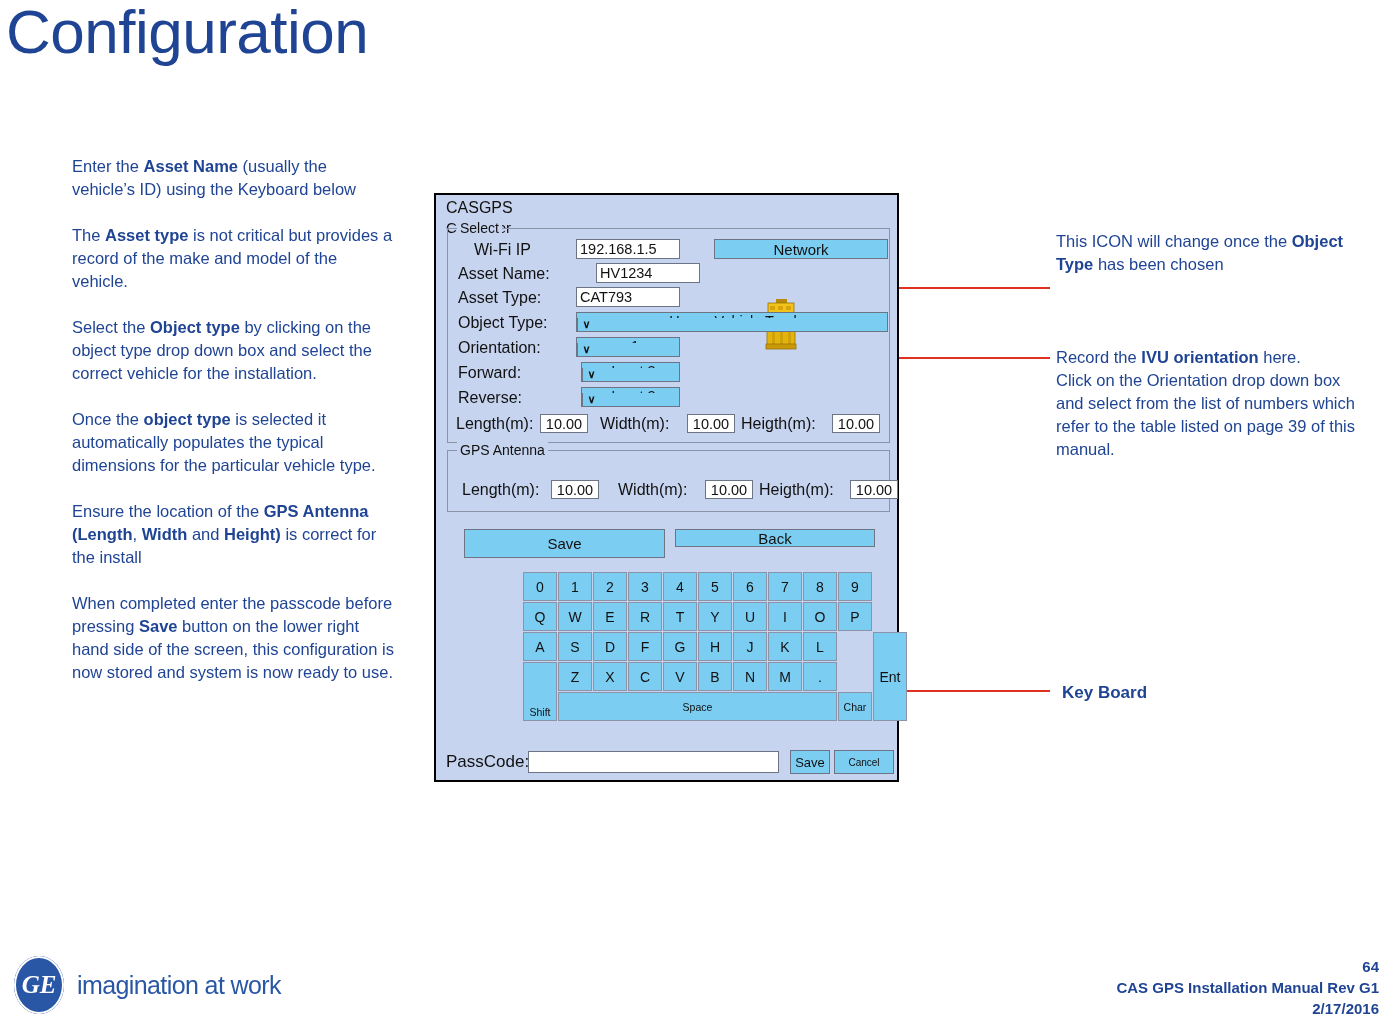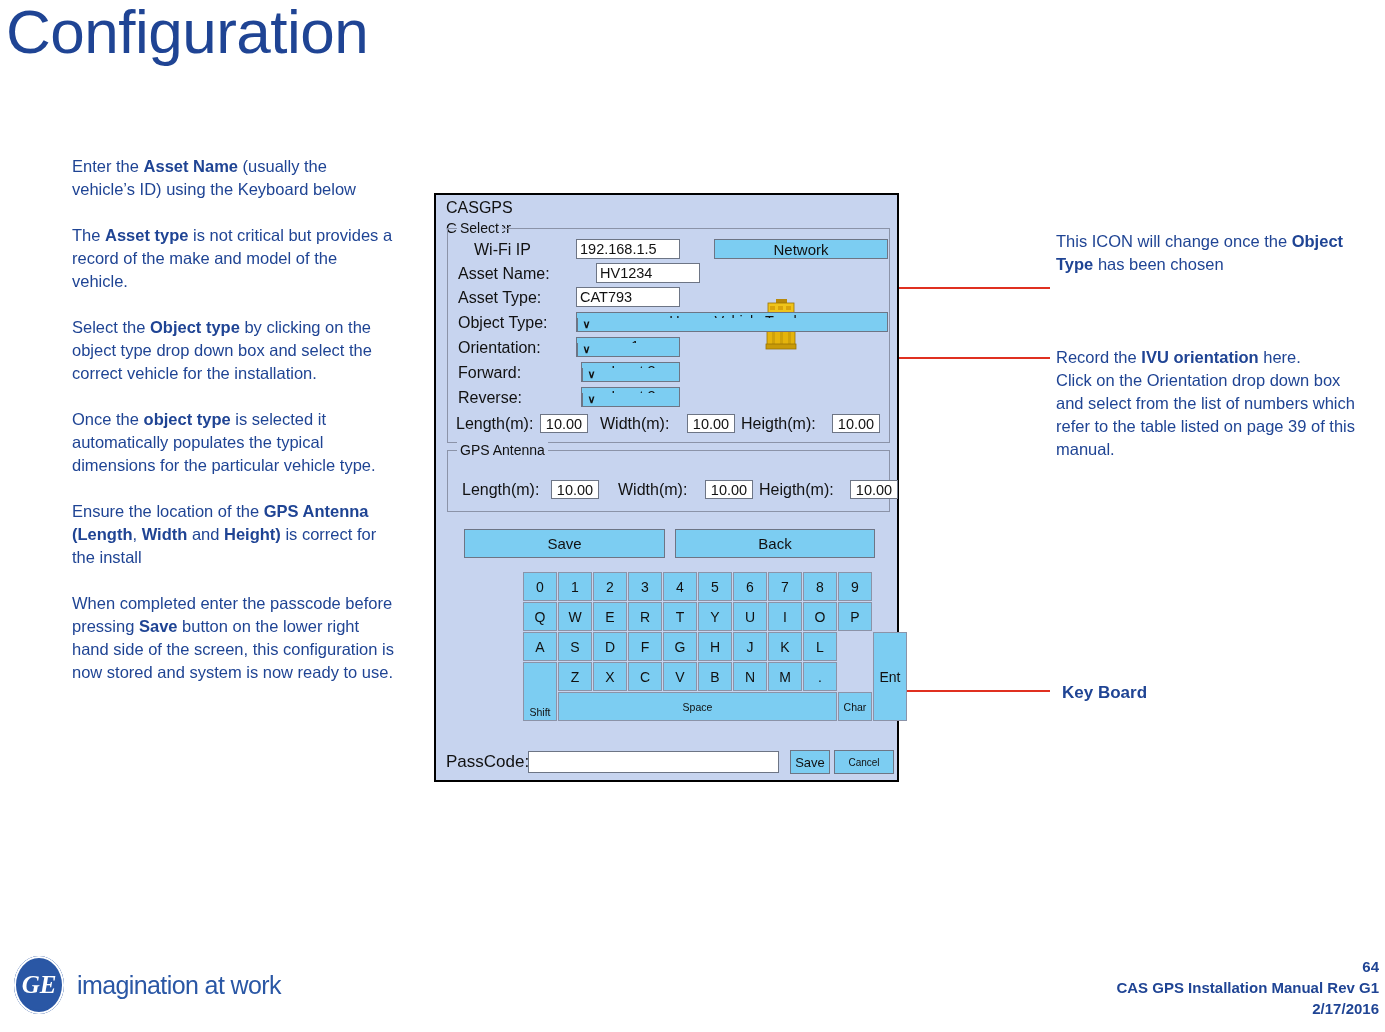--- a/index.html
+++ b/index.html
@@ -326,21 +326,21 @@
     <div class="txtbox" style="left:103px; top:29px; width:48px; height:19px; justify-content:center;">10.00</div>
 
     <span class="fld-label" style="left:170px; top:30px;">Width(m):</span>
     <div class="txtbox" style="left:257px; top:29px; width:48px; height:19px; justify-content:center;">10.00</div>
 
     <span class="fld-label" style="left:311px; top:30px;">Heigth(m):</span>
     <div class="txtbox" style="left:402px; top:29px; width:48px; height:19px; justify-content:center;">10.00</div>
   </div>
 
   <div class="btn" style="left:28px; top:334px; width:201px; height:29px;">Save</div>
-  <div class="btn" style="left:239px; top:334px; width:200px; height:29px;">Back</div>
+  <div class="btn" style="left:239px; top:334px; width:200px; height:18px;">Back</div>
 
   <div class="kb" id="keyboard">
       <div class="key" style="left: 35px; top: 0px; width: 34px; height: 29px;">0</div>
       <div class="key" style="left: 70px; top: 0px; width: 34px; height: 29px;">1</div>
       <div class="key" style="left: 105px; top: 0px; width: 34px; height: 29px;">2</div>
       <div class="key" style="left: 140px; top: 0px; width: 34px; height: 29px;">3</div>
       <div class="key" style="left: 175px; top: 0px; width: 34px; height: 29px;">4</div>
       <div class="key" style="left: 210px; top: 0px; width: 34px; height: 29px;">5</div>
       <div class="key" style="left: 245px; top: 0px; width: 34px; height: 29px;">6</div>
       <div class="key" style="left: 280px; top: 0px; width: 34px; height: 29px;">7</div>

